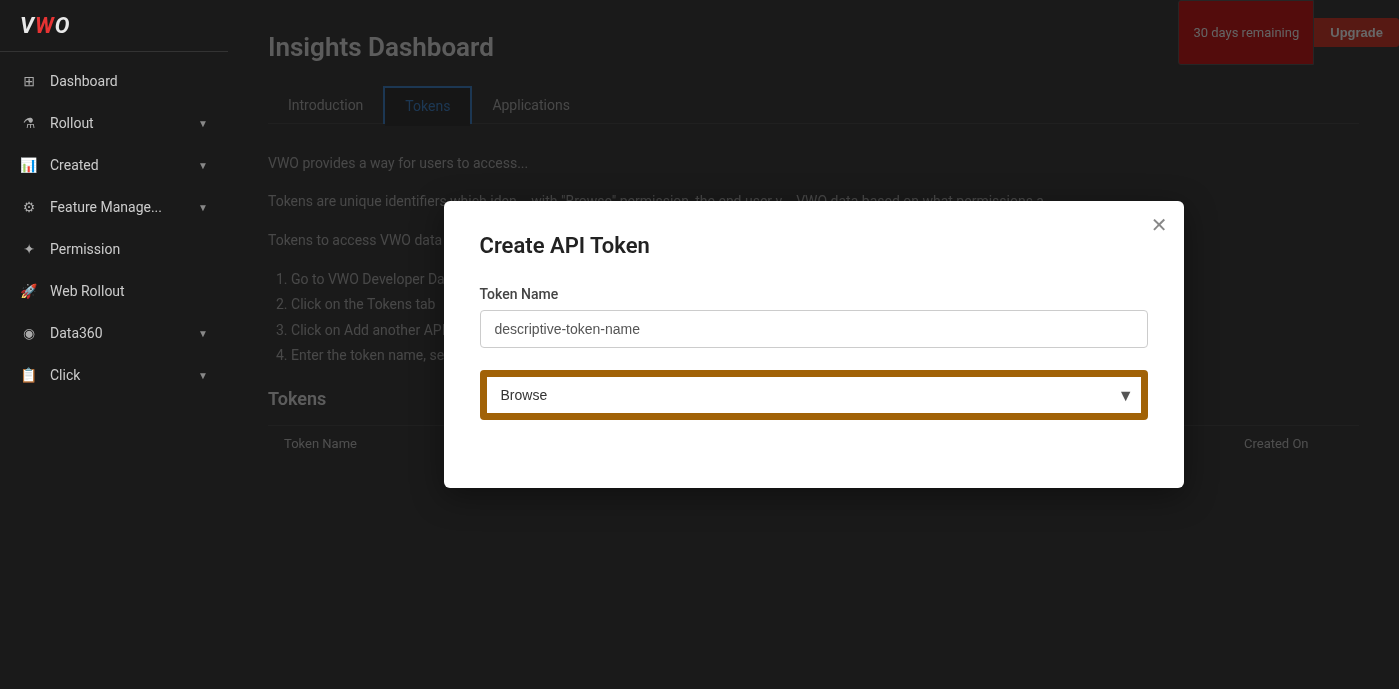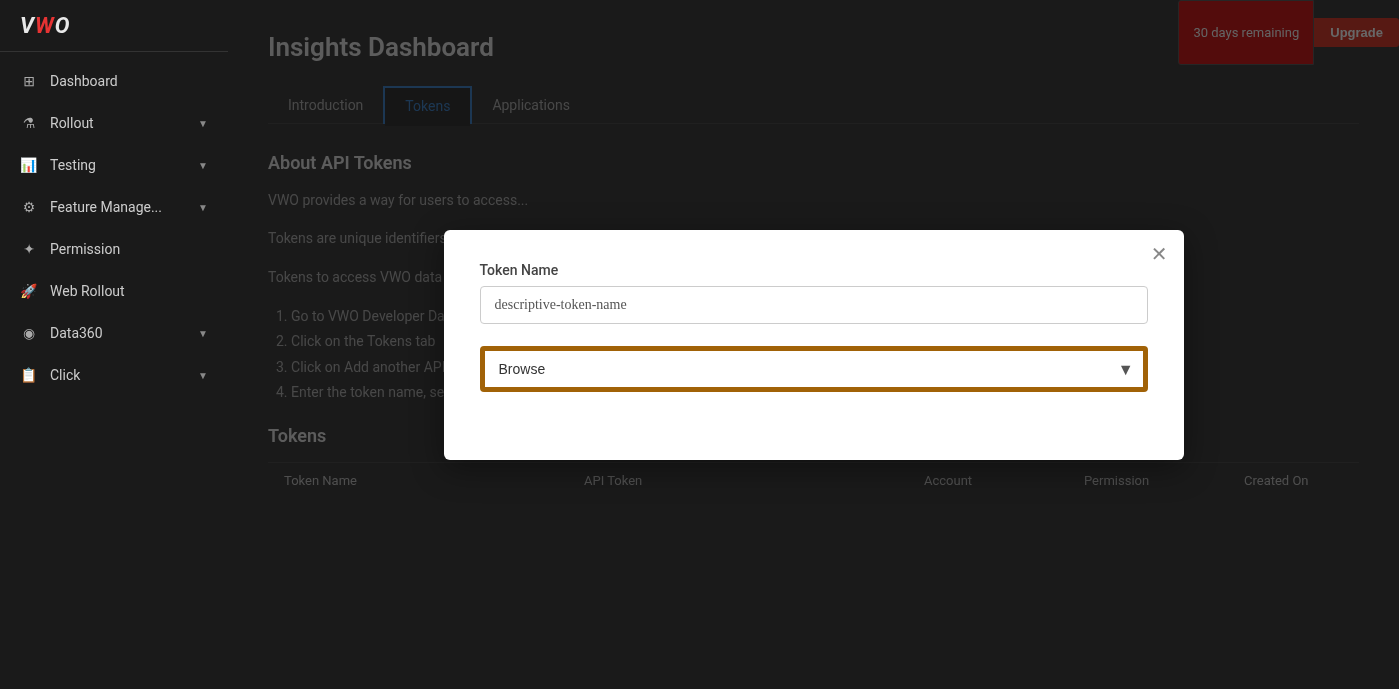--- a/index.html
+++ b/index.html
@@ -231,29 +231,28 @@
     }
     .form-input {
       width: 100%;
       border: 1px solid #ccc;
       border-radius: 4px;
       padding: 10px 14px;
       font-size: 14px;
       color: #555;
       outline: none;
       margin-bottom: 22px;
-      font-family: Liberation Serif, serif;
     }
     .form-select-wrapper {
       position: relative;
       margin-bottom: 40px;
     }
     .form-select {
       width: 100%;
-      border: 5px solid #a16207;
+      border: 7px solid #a16207;
       border-radius: 4px;
       padding: 10px 14px;
       font-size: 14px;
       color: #333;
       appearance: none;
       background: #fff;
       cursor: pointer;
       outline: none;
     }
     .select-arrow {
@@ -308,21 +307,21 @@
     <div class="nav-item">
       <div class="nav-item-left">
         <span class="nav-icon">⚗</span>
         <span>Rollout</span>
       </div>
       <span class="nav-chevron">▼</span>
     </div>
     <div class="nav-item">
       <div class="nav-item-left">
         <span class="nav-icon">📊</span>
-        <span>Testing</span>
+        <span>Created</span>
       </div>
       <span class="nav-chevron">▼</span>
     </div>
     <div class="nav-item">
       <div class="nav-item-left">
         <span class="nav-icon">⚙</span>
         <span>Feature Manage...</span>
       </div>
       <span class="nav-chevron">▼</span>
     </div>
@@ -368,21 +367,20 @@
       <div class="tab">
         <span>Introduction</span>
       </div>
       <div class="tab active">
         <span>Tokens</span>
       </div>
       <div class="tab">
         <span>Applications</span>
       </div>
     </div>
-    <h2 class="section-title">About API Tokens</h2>
     <p class="body-text">VWO provides a way for users to access...</p>
     <p class="body-text">Tokens are unique identifiers which iden... with "Browse" permission, the end user v... VWO data based on what permissions a...</p>
     <p class="body-text">Tokens to access VWO data can be creat...</p>
     <div class="list-items">
       <div>1. Go to VWO Developer Dashboard...</div>
       <div>2. Click on the Tokens tab</div>
       <div>3. Click on Add another API token</div>
       <div>4. Enter the token name, select the p...</div>
     </div>
     <h2 class="tokens-section-title">Tokens</h2>
@@ -391,20 +389,21 @@
       <span class="table-col-2">API Token</span>
       <span class="table-col-3">Account</span>
       <span class="table-col-4">Permission</span>
       <span class="table-col-5">Created On</span>
     </div>
   </div>
 
   <div class="overlay">
     <div class="modal">
       <button class="modal-close">✕</button>
+      <h2 class="modal-title">Create API Token</h2>
 
       <div class="form-label">Token Name</div>
       <input class="form-input" type="text" value="descriptive-token-name" placeholder="descriptive-token-name" style="">
 
       <div class="form-select-wrapper">
         <select class="form-select">
           <option>Browse</option>
           <option>Write</option>
           <option>Admin</option>
         </select>

